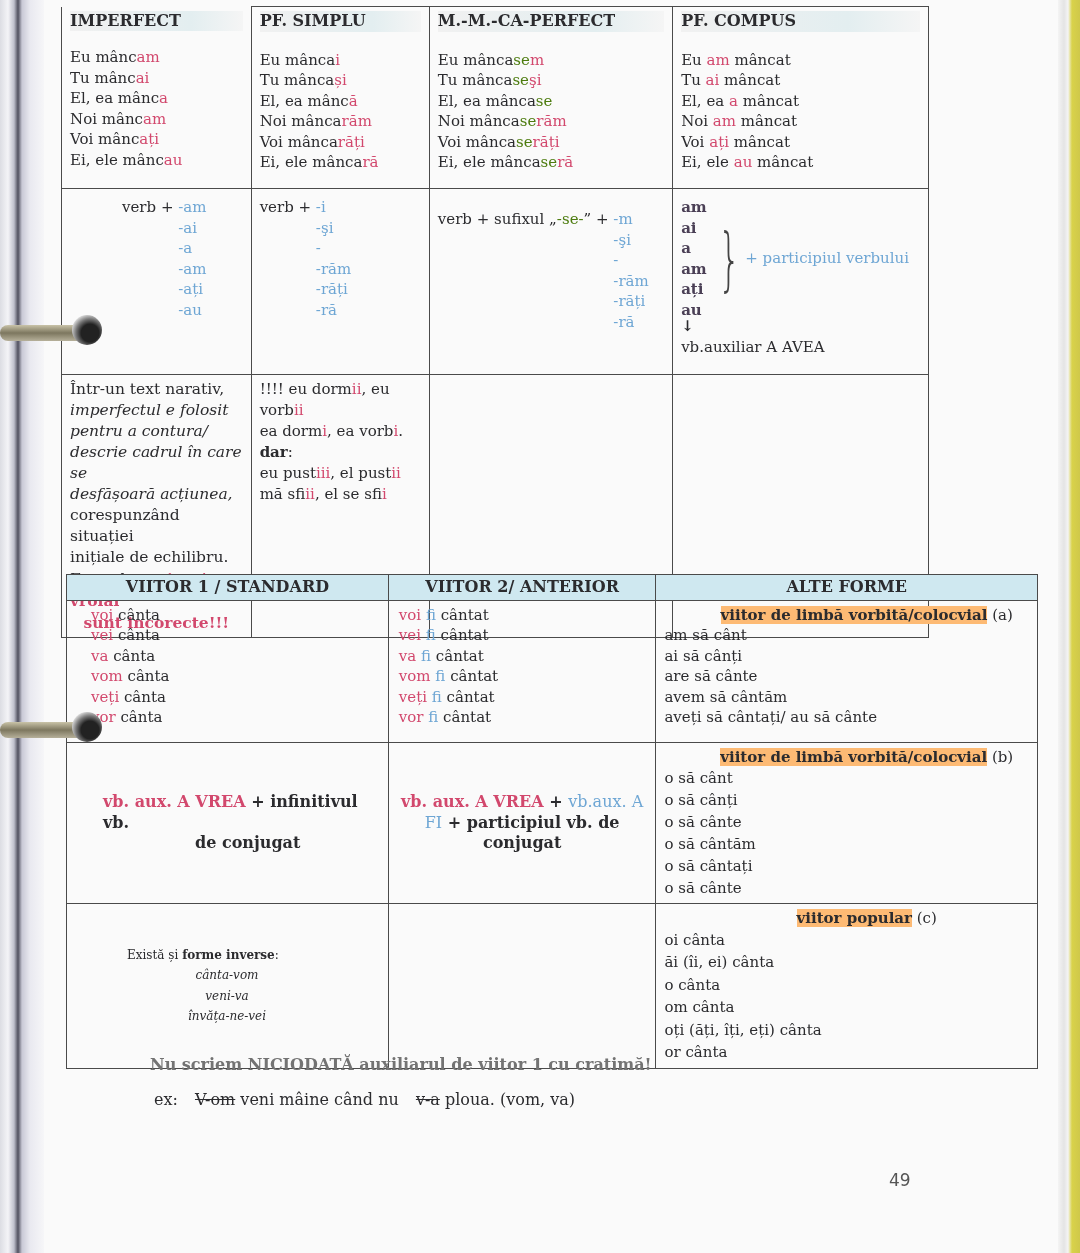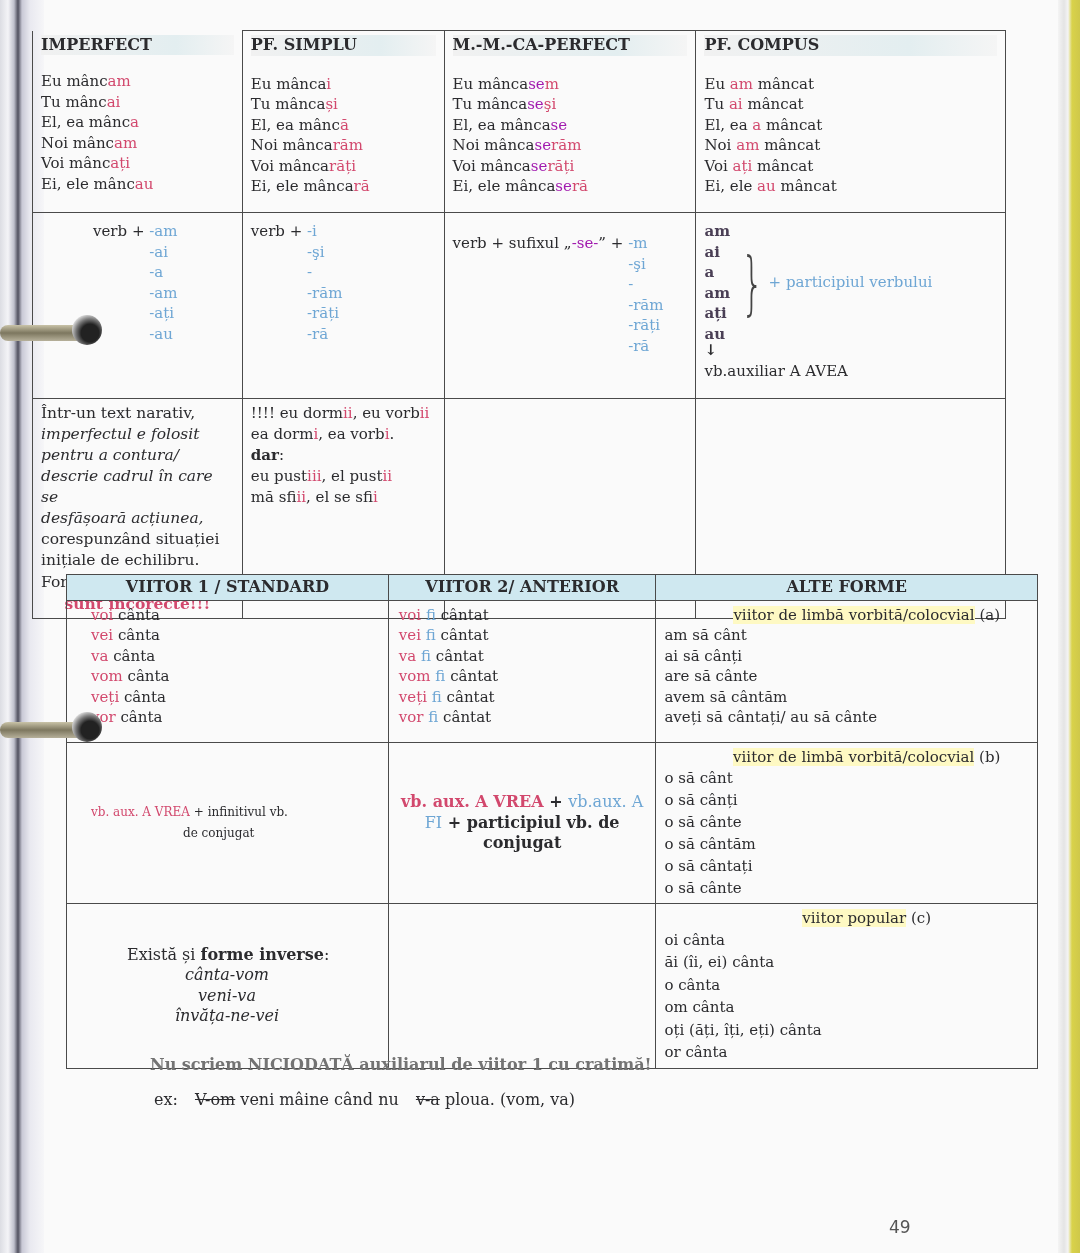--- a/index.html
+++ b/index.html
@@ -13,33 +13,33 @@
        background:linear-gradient(180deg,#c9c3a8,#7d775f 50%,#b6b09a);}
   .ring::after{content:"";position:absolute;right:-10px;top:-10px;width:30px;height:30px;border-radius:50%;
        background:radial-gradient(circle at 60% 60%,#222 35%,#777 55%,#ddd 75%);}
   .page{position:absolute;left:44px;top:0;right:22px;bottom:0;background:#fafafa;}
 
   table{border-collapse:collapse;position:absolute;}
   td{border:1.6px solid #4a4a4a;vertical-align:top;font-size:15px;line-height:20.5px;padding:4px 8px;}
   .hd{font-weight:bold;font-size:16px;background:linear-gradient(90deg,#f1f1f1 0,#e3eef0 70%,#f5f5f5);}
   .red{color:#d2486d;}
   .blue{color:#6ea6d4;}
-  .green{color:#a21caf;}
+  .green{color:#4d7c0f;}
   .bold{font-weight:bold;}
   .ital{font-style:italic;}
-  .hl{background:#fef9c3;font-weight:normal;text-align:center;}
+  .hl{background:#fdba74;font-weight:bold;text-align:center;}
   .c{text-align:center;}
   .lines div{white-space:nowrap;}
-  .top-table{left:32px;top:6px;width:974px;margin-top:24px;}
+  .top-table{left:61px;top:6px;width:868px;}
   .fut-table{left:24px;top:574px;width:975px;}
   .fut-hd td.h{background:#cfe8f0;font-weight:bold;font-size:16px;text-align:center;padding:2px 6px;}
   .note{position:absolute;left:104px;top:1054px;font-size:16px;font-weight:bold;color:#737373;}
   .ex{position:absolute;left:110px;top:1089px;font-size:16px;}
   .strike{text-decoration:line-through;margin-left:12px;}
-  .pagenum{position:absolute;left:889px;top:1217px;font-family:"DejaVu Sans","Liberation Sans",sans-serif;font-size:17px;color:#555;}
+  .pagenum{position:absolute;left:889px;top:1170px;font-family:"DejaVu Sans","Liberation Sans",sans-serif;font-size:17px;color:#555;}
   .brace{display:inline-block;font-size:70px;line-height:70px;color:#444;font-family:"DejaVu Sans",sans-serif;font-weight:100;transform:scaleX(.5);}
 </style>
 </head>
 <body>
 
 <div class="binder-edge"></div>
 <div class="page"></div>
 <div class="right-edge"></div>
 
 <table class="top-table">
@@ -218,41 +218,41 @@
       <div class="lines" id="alte-a">
             <div><span>am să cânt</span></div>
             <div><span>ai să cânți</span></div>
             <div><span>are să cânte</span></div>
             <div><span>avem să cântăm</span></div>
             <div><span>aveți să cântați/ au să cânte</span></div>
           </div>
     </td>
   </tr>
   <tr style="height:156px">
-    <td style="vertical-align:middle;padding-left:24px;font-weight:normal;font-size:12px">
+    <td style="vertical-align:middle;padding-left:36px;font-weight:bold;font-size:16px">
       <span class="red">vb. aux. A VREA</span><span> + infinitivul vb.</span>
       <div style="padding-left:92px">de conjugat</div>
     </td>
     <td class="c" style="vertical-align:middle;font-weight:bold;font-size:16px">
       <span class="red">vb. aux. A VREA</span><span> + </span><span class="blue" style="font-weight:normal">vb.aux. A FI</span><span> + participiul vb. de conjugat</span>
     </td>
     <td>
       <div class="c" style="padding-left:40px"><span class="hl">viitor de limbă vorbită/colocvial</span><span> (b)</span></div>
       <div class="lines" id="alte-b" style="line-height:22px">
             <div><span>o să cânt</span></div>
             <div><span>o să cânți</span></div>
             <div><span>o să cânte</span></div>
             <div><span>o să cântăm</span></div>
             <div><span>o să cântați</span></div>
             <div><span>o să cânte</span></div>
           </div>
     </td>
   </tr>
   <tr style="height:158px">
-    <td style="vertical-align:middle;padding-left:60px;font-size:16px">
+    <td style="vertical-align:middle;padding-left:60px;font-size:12px">
       <div><span>Există și </span><span class="bold">forme inverse</span><span>:</span></div>
       <div class="ital c" id="inv-list" style="width:200px">
             <div><span>cânta-vom</span></div>
             <div><span>veni-va</span></div>
             <div><span>învăța-ne-vei</span></div>
           </div>
     </td>
     <td></td>
     <td>
       <div class="c" style="padding-left:40px"><span class="hl">viitor popular</span><span> (c)</span></div>

